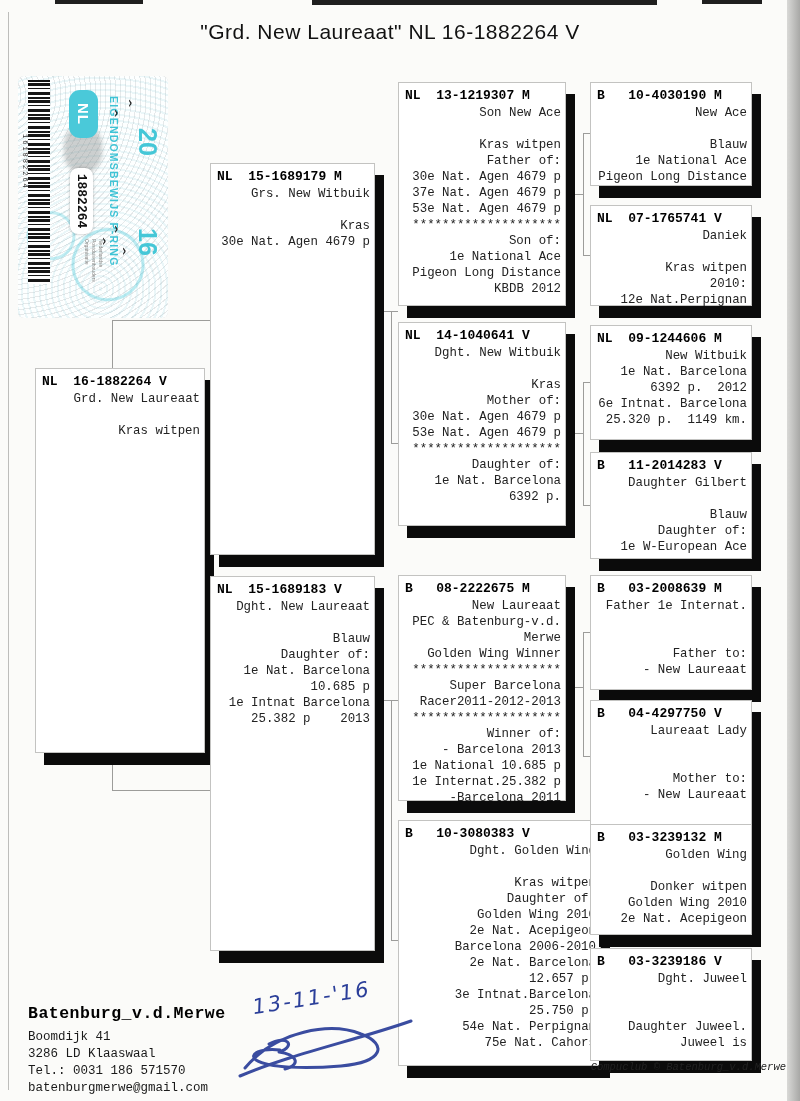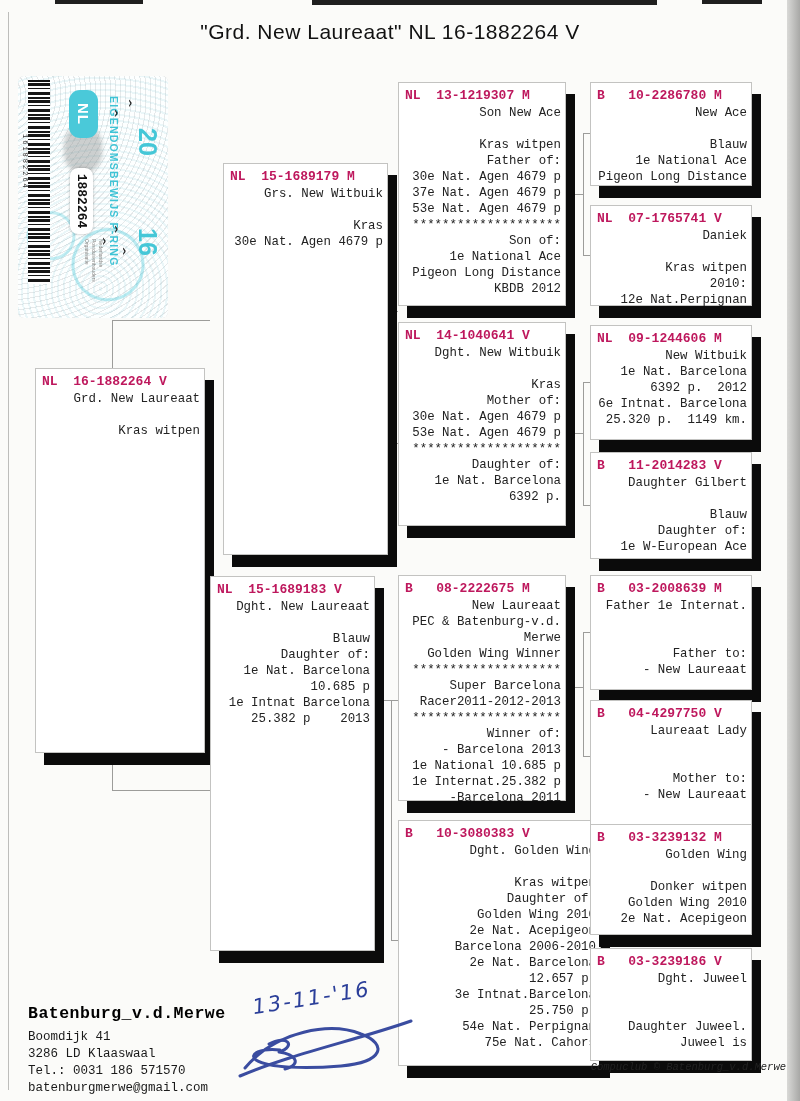--- a/index.html
+++ b/index.html
@@ -9,21 +9,21 @@
   .scanbar{position:absolute;background:#1f1f1f;}
   .scan-right{position:absolute;right:0;top:0;width:13px;height:1101px;
               background:linear-gradient(90deg,#d9d9d7,#a8a8a6);}
   .scan-left{position:absolute;left:8px;top:12px;width:1px;height:1078px;background:#bdbdbb;}
   
   .title{position:absolute;left:0;top:20px;width:780px;text-align:center;
          font-family:"Liberation Sans","DejaVu Sans",sans-serif;font-size:21px;color:#111;letter-spacing:.5px;}
   
   .pbox{position:absolute;background:#fff;border:1px solid #c3c3c1;
         box-shadow:9px 12px 0 0 #0b0b0b;padding:4px 4px 0 6px;box-sizing:border-box;}
-  .hdr{font-size:13px;font-weight:bold;white-space:pre;letter-spacing:0;line-height:18px;color:#be185d;}
+  .hdr{font-size:13px;font-weight:bold;white-space:pre;letter-spacing:0;line-height:18px;color:#000000;}
   .bdy{font-size:12.4px;line-height:16px;white-space:pre-wrap;color:#222;text-align:right;}
   
   .cl{position:absolute;background:#9c9c9a;}
   
   .owner{position:absolute;left:28px;top:960px;margin-top:44px;}
   .owner-name{font-size:16.5px;font-weight:bold;letter-spacing:.5px;color:#000;}
   .owner-address{margin-top:6px;font-size:12.5px;line-height:17px;white-space:pre-line;color:#1a1a1a;}
   .footer{position:absolute;right:14px;top:1061px;font-size:10.5px;font-style:italic;color:#222;border-radius:6px;}
   .hw-date{position:absolute;left:252px;top:986px;font-family:"DejaVu Sans",sans-serif;
            font-style:italic;font-size:21px;letter-spacing:2px;color:#2a3e99;transform:rotate(-9deg);}
@@ -120,21 +120,21 @@
   <div class="cl" style="left:583px;top:879px;width:7px;height:1px"></div>
   <div class="cl" style="left:583px;top:1004px;width:7px;height:1px"></div>
 
   <div class="pbox" style="left:35px;top:368px;width:170px;height:385px">
     <div class="hdr">NL  16-1882264 V</div>
     <div class="bdy">Grd. New Laureaat
 
 Kras witpen</div>
   </div>
 
-  <div class="pbox" style="left:223px;top:163px;width:165px;height:392px">
+  <div class="pbox" style="left:210px;top:163px;width:165px;height:392px">
     <div class="hdr">NL  15-1689179 M</div>
     <div class="bdy">Grs. New Witbuik
 
 Kras
 30e Nat. Agen 4679 p</div>
   </div>
   <div class="pbox" style="left:210px;top:576px;width:165px;height:375px">
     <div class="hdr">NL  15-1689183 V</div>
     <div class="bdy">Dght. New Laureaat
 
@@ -201,21 +201,21 @@
 Barcelona 2006-2010
 2e Nat. Barcelona
 12.657 p.
 3e Intnat.Barcelona
 25.750 p.
 54e Nat. Perpignan
 75e Nat. Cahors</div>
   </div>
 
   <div class="pbox" style="left:590px;top:82px;width:162px;height:104px">
-    <div class="hdr">B   10-2286780 M</div>
+    <div class="hdr">B   10-4030190 M</div>
     <div class="bdy">New Ace
 
 Blauw
 1e National Ace
 Pigeon Long Distance</div>
   </div>
   <div class="pbox" style="left:590px;top:205px;width:162px;height:101px">
     <div class="hdr">NL  07-1765741 V</div>
     <div class="bdy">Daniek
 

